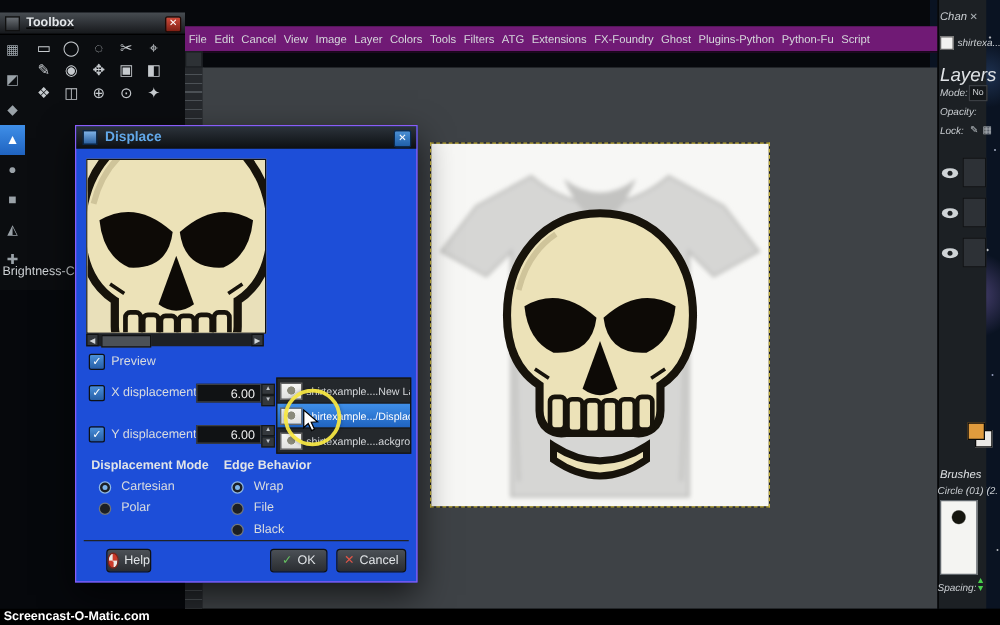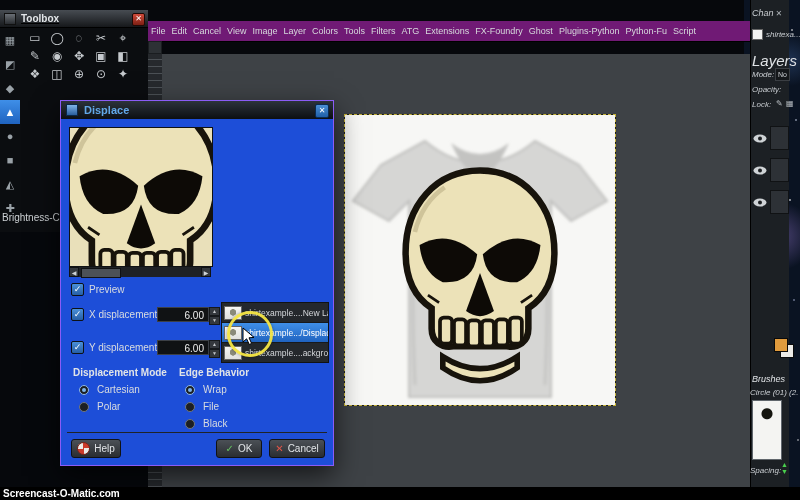--- a/index.html
+++ b/index.html
@@ -369,21 +369,21 @@
       <span class="radio"></span>
       <span class="dlabel">File</span>
     </div>
     <div class="radiorow" style="left:124px;top:317px">
       <span class="radio"></span>
       <span class="dlabel">Black</span>
     </div>
 
     <div class="footer-sep"></div>
 
-    <div class="btn" style="left:10px;top:338px;width:50px">
+    <div class="btn" style="left:24px;top:338px;width:36px">
       <span class="lifering"></span>
       <span>Help</span>
     </div>
     <div class="btn" style="left:155px;top:338px;width:46px">
       <span class="okmark">✓</span>
       <span>OK</span>
     </div>
     <div class="btn" style="left:208px;top:338px;width:56px">
       <span class="xmark">✕</span>
       <span>Cancel</span>

